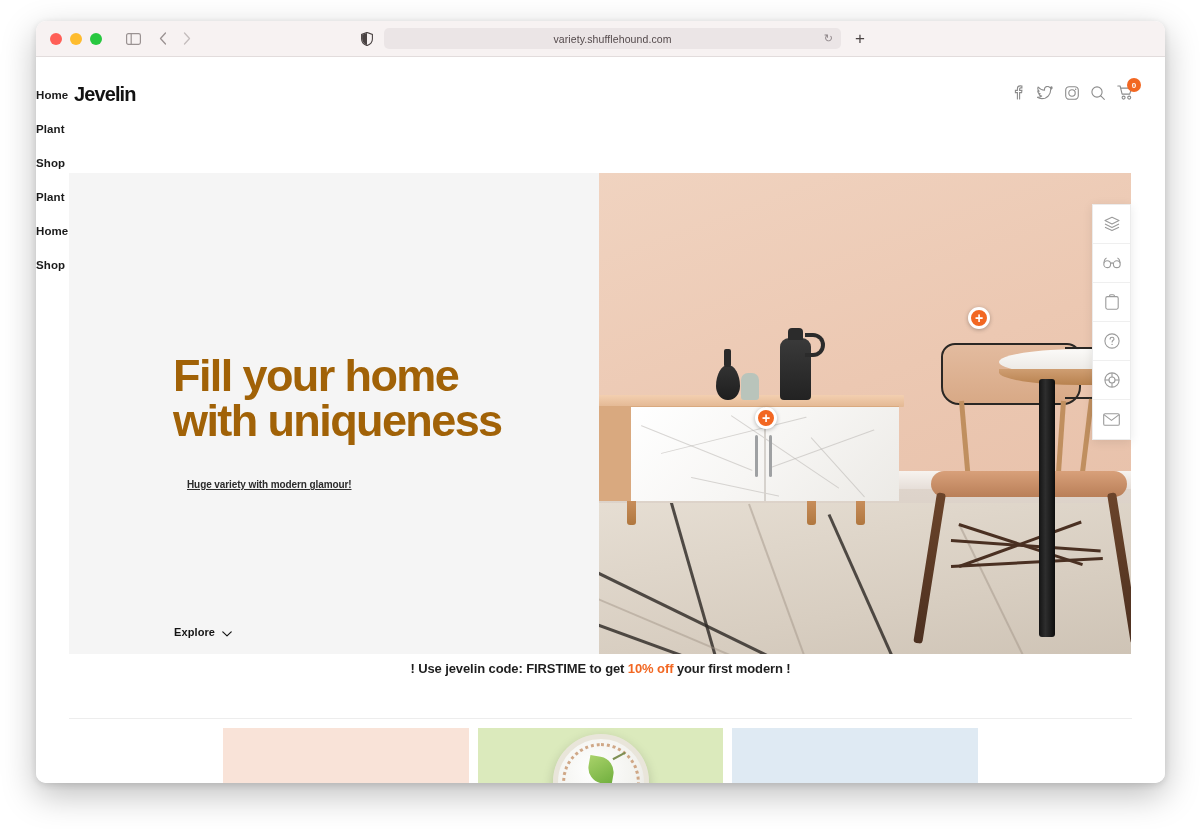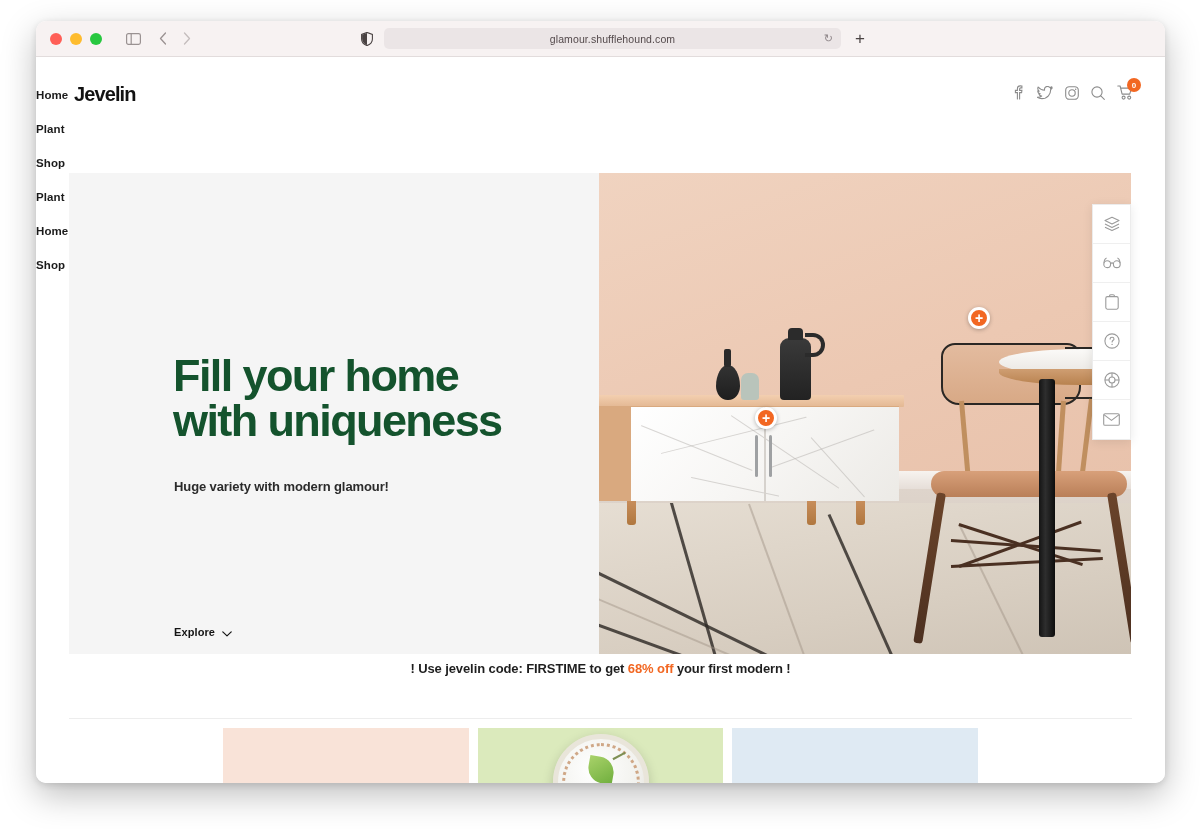--- a/index.html
+++ b/index.html
@@ -183,31 +183,32 @@
     position: relative;
   }
   .hero-title {
     position: absolute;
     left: 104px;
     top: 180px;
     font-size: 45px;
     line-height: 45px;
     font-weight: 700;
     letter-spacing: -1.6px;
-    color: #14532d;
+    color: #a16207;
     white-space: pre-line;
   }
   .hero-sub {
     position: absolute;
-    left: 105px;
+    left: 118px;
     top: 306px;
-    font-size: 13px;
+    font-size: 10px;
     font-weight: 700;
     color: #2b2b2b;
     letter-spacing: -0.1px;
+    text-decoration: underline;
   }
   .explore-btn {
     position: absolute;
     left: 105px;
     top: 450px;
     display: flex;
     align-items: center;
     gap: 7px;
     cursor: pointer;
   }
@@ -592,21 +593,21 @@
     </div>
 
     <div class="chrome-btn shield-icon">
       <svg width="12" height="14" viewBox="0 0 12 14">
         <path d="M6 0.4 L11.4 2.4 V7 C11.4 10.3 9 12.6 6 13.6 C3 12.6 0.6 10.3 0.6 7 V2.4 Z" fill="none" stroke="currentColor" stroke-width="1.1"></path>
         <path d="M6 0.9 V13.1 C3.3 12.2 1.1 10.1 1.1 7 V2.75 Z" fill="currentColor"></path>
       </svg>
     </div>
 
     <div class="url-bar">
-      <span class="url-text">glamour.shufflehound.com</span>
+      <span class="url-text">variety.shufflehound.com</span>
       <span class="reload-icon">↻</span>
     </div>
 
     <div class="new-tab">+</div>
   </div>
 
   <div class="viewport">
 
     <div class="site-header">
       <div class="logo">Jevelin</div>
@@ -777,21 +778,21 @@
       </div>
       <div class="side-item">
         <svg width="17" height="13" viewBox="0 0 17 13" fill="none" stroke="currentColor" stroke-width="1.1" stroke-linejoin="round">
           <rect x="0.7" y="0.7" width="15.6" height="11.6" rx="1.4"></rect>
           <polyline points="0.9,1.6 8.5,7.4 16.1,1.6"></polyline>
         </svg>
       </div>
     </div>
 
     <div class="promo">
-      <span>! Use jevelin code: FIRSTIME to get </span><span class="accent">68% off</span><span> your first modern !</span>
+      <span>! Use jevelin code: FIRSTIME to get </span><span class="accent">10% off</span><span> your first modern !</span>
     </div>
 
     <div class="divider"></div>
 
     <div class="cards">
       <div class="card" style="background:#f9e3d8;"></div>
       <div class="card" style="background:#dbeabc;">
         <div class="plate">
           <div class="plate-rim"></div>
           <div class="stem s1"></div>

